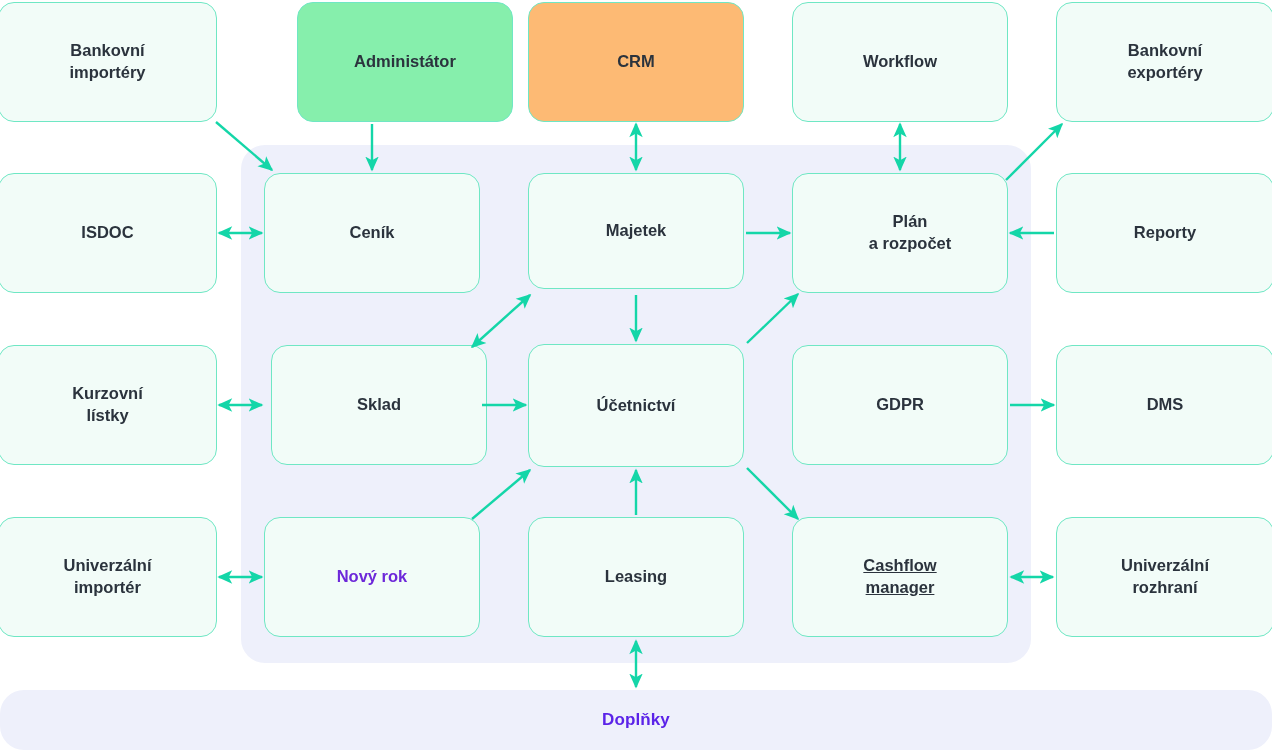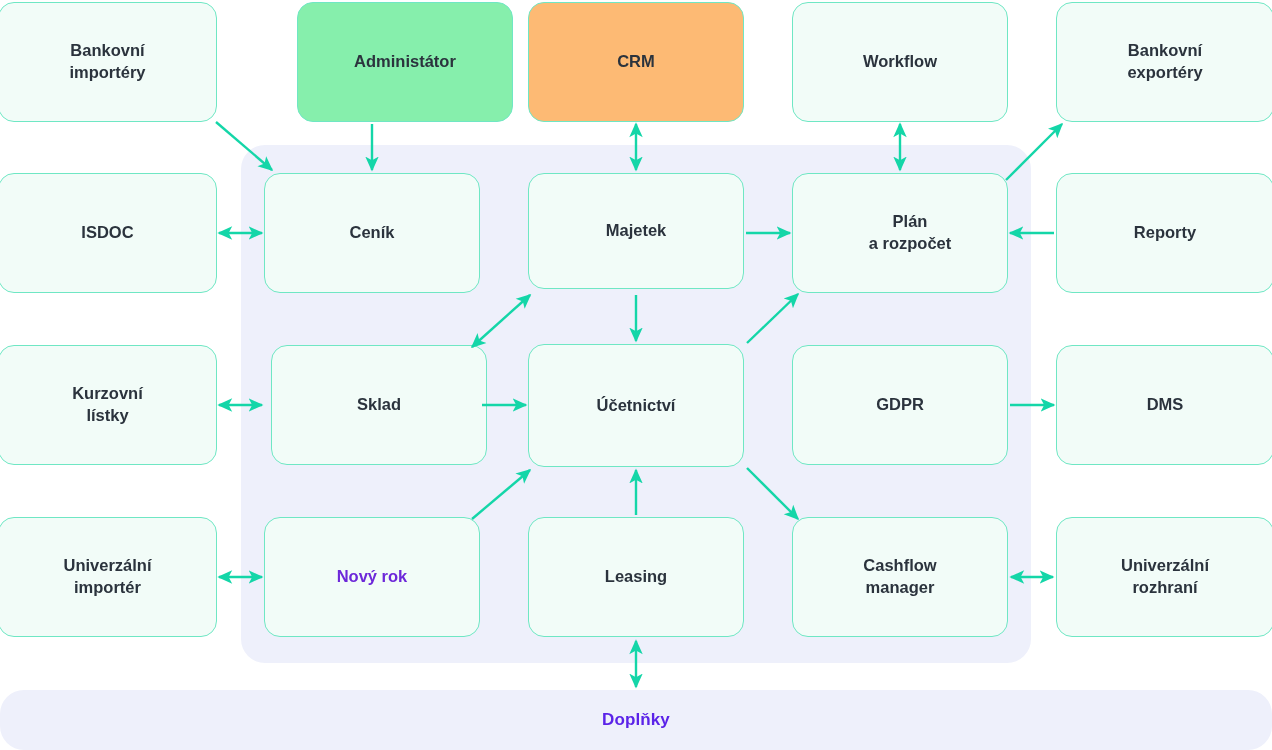--- a/index.html
+++ b/index.html
@@ -168,21 +168,21 @@
         <span class="node-label" style="color: rgb(43, 51, 61);">Univerzální
 importér</span>
       </div>
       <div class="node" style="left: 264px; top: 517px; width: 216px; height: 120px; background: rgb(242, 252, 248); border-color: rgb(111, 231, 196);">
         <span class="node-label" style="color: #6d28d9;">Nový rok</span>
       </div>
       <div class="node" style="left: 528px; top: 517px; width: 216px; height: 120px; background: rgb(242, 252, 248); border-color: rgb(111, 231, 196);">
         <span class="node-label" style="color: rgb(43, 51, 61);">Leasing</span>
       </div>
       <div class="node" style="left: 792px; top: 517px; width: 216px; height: 120px; background: rgb(242, 252, 248); border-color: rgb(111, 231, 196);">
-        <span class="node-label" style="color: rgb(43, 51, 61);">Cashflow
+        <span class="node-label" style="color: rgb(43, 51, 61); text-decoration: underline;">Cashflow
 manager</span>
       </div>
       <div class="node" style="left: 1056px; top: 517px; width: 218px; height: 120px; background: rgb(242, 252, 248); border-color: rgb(111, 231, 196);">
         <span class="node-label" style="color: rgb(43, 51, 61);">Univerzální
 rozhraní</span>
       </div>
     </div>
 
 </div>
 

